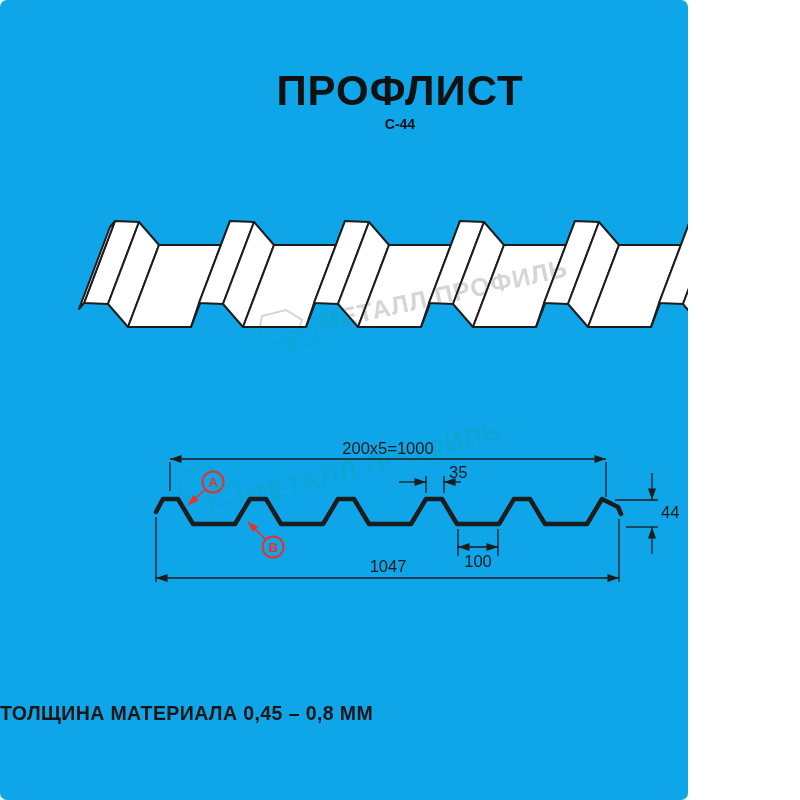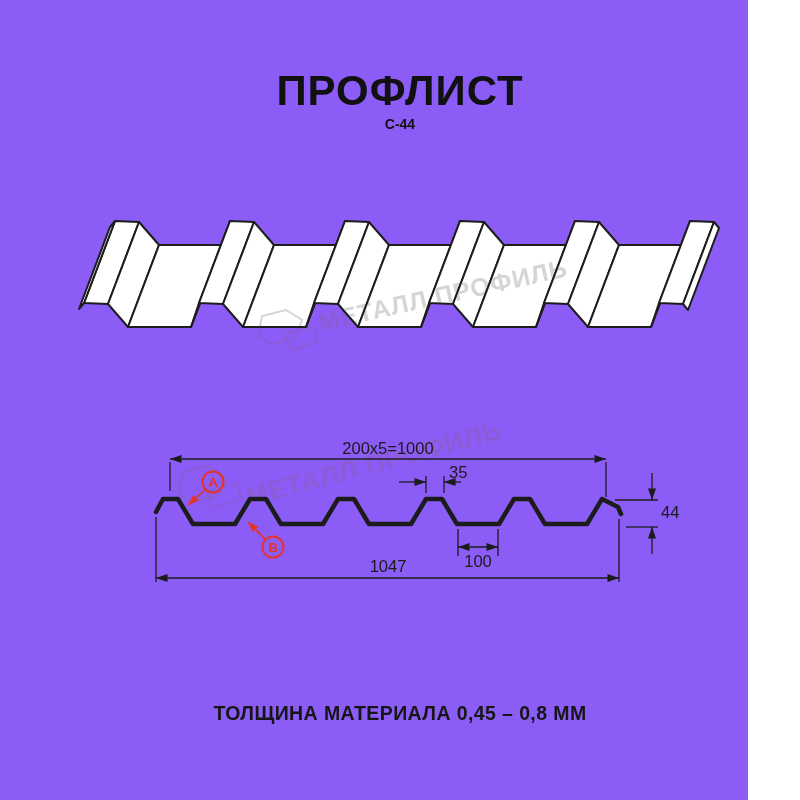--- a/index.html
+++ b/index.html
@@ -1,22 +1,22 @@
 <!DOCTYPE html>
 <html><head>
 <meta charset="utf-8">
 <style>
   html,body{margin:0;padding:0;background:#fff;}
-  .page{position:relative;width:748px;height:800px;background:#8b5cf6;overflow:hidden;
-        font-family:"Liberation Sans", sans-serif;}
+  .page{position:relative;width:688px;height:800px;background:#0ea5e9;overflow:hidden;
+        font-family:"Liberation Sans", sans-serif;border-radius:7px;}
   .title{position:absolute;top:70px;left:0;width:800px;text-align:center;
          font-size:42px;font-weight:800;letter-spacing:1px;color:#111;line-height:1;}
   .subtitle{position:absolute;top:117px;left:0;width:800px;text-align:center;
             font-size:14px;font-weight:700;color:#111;line-height:1;}
-  .footer-note{position:absolute;top:704px;left:0;width:800px;text-align:center;
+  .footer-note{position:absolute;top:704px;left:0;width:800px;
                font-size:19.5px;font-weight:600;letter-spacing:.4px;color:#161616;line-height:1;}
   svg{position:absolute;top:0;left:0;}
   .wm{mix-blend-mode:darken;}
   .dimtxt{font-family:"Liberation Sans", sans-serif;font-size:16.5px;fill:#1b1b1b;}
   .wmtxt{font-family:"Liberation Sans", sans-serif;font-weight:700;letter-spacing:1px;}
   .redletter{font-family:"Liberation Sans", sans-serif;font-size:13.5px;font-weight:700;}
 </style>
 </head>
 <body>
 

